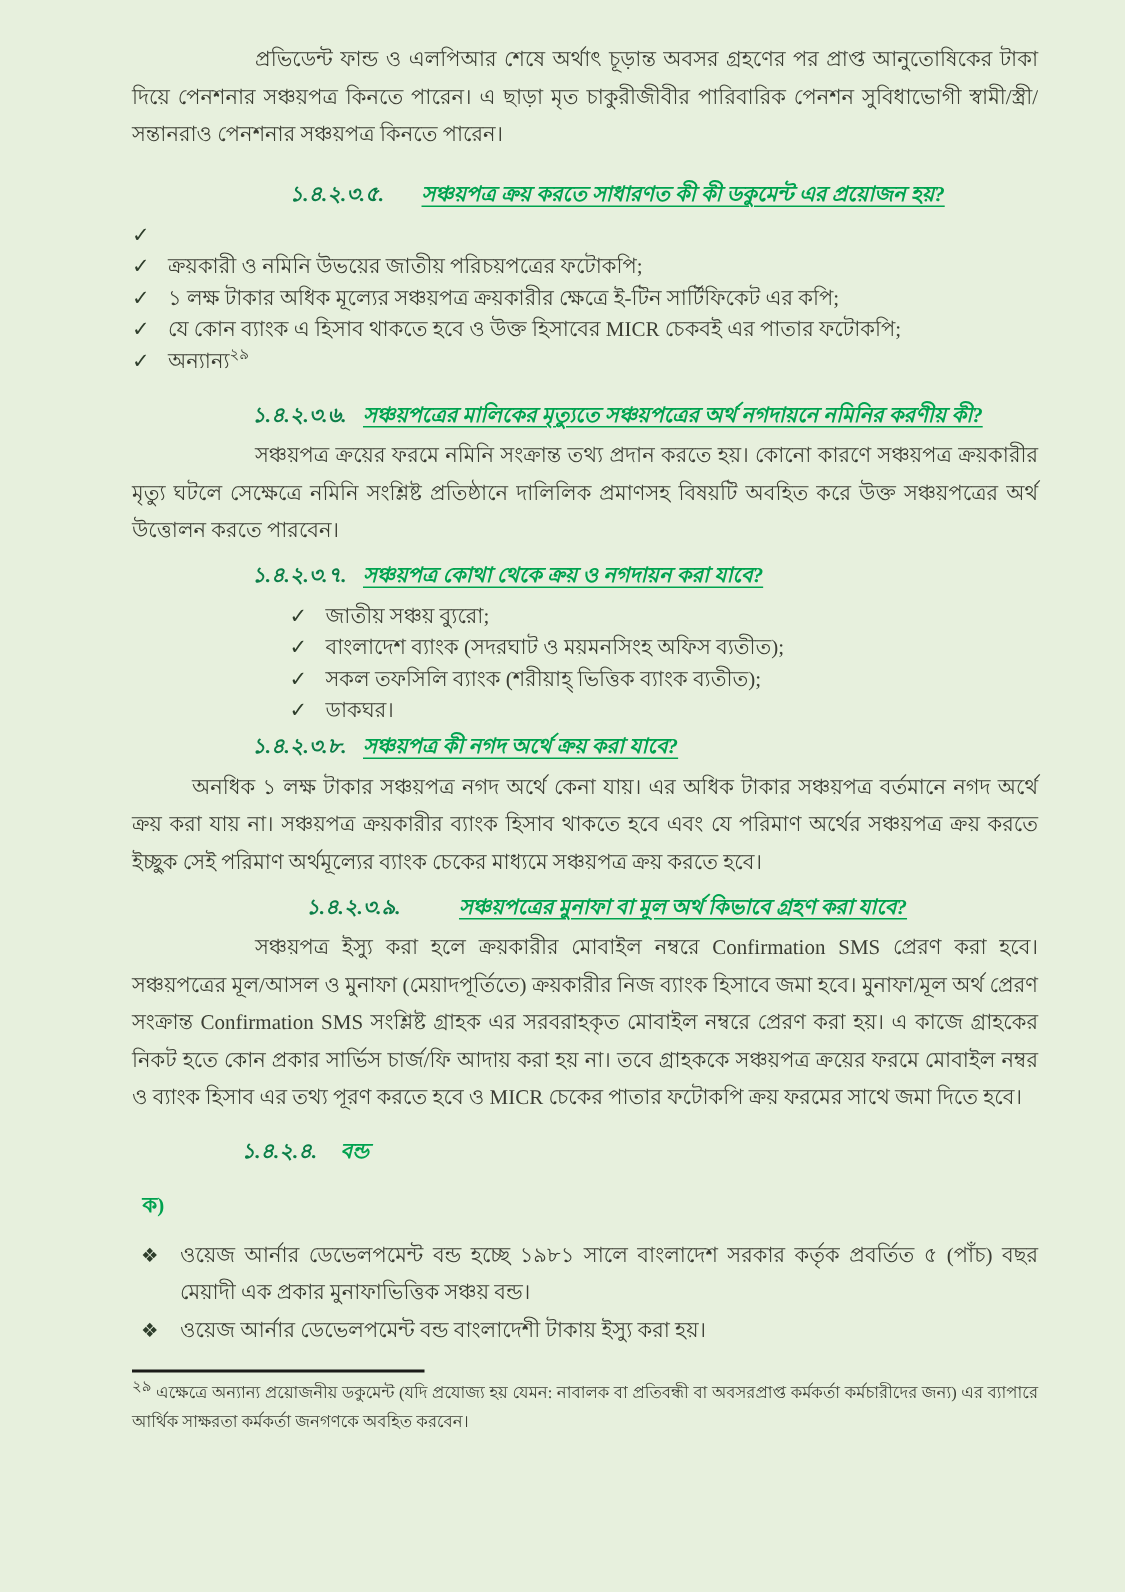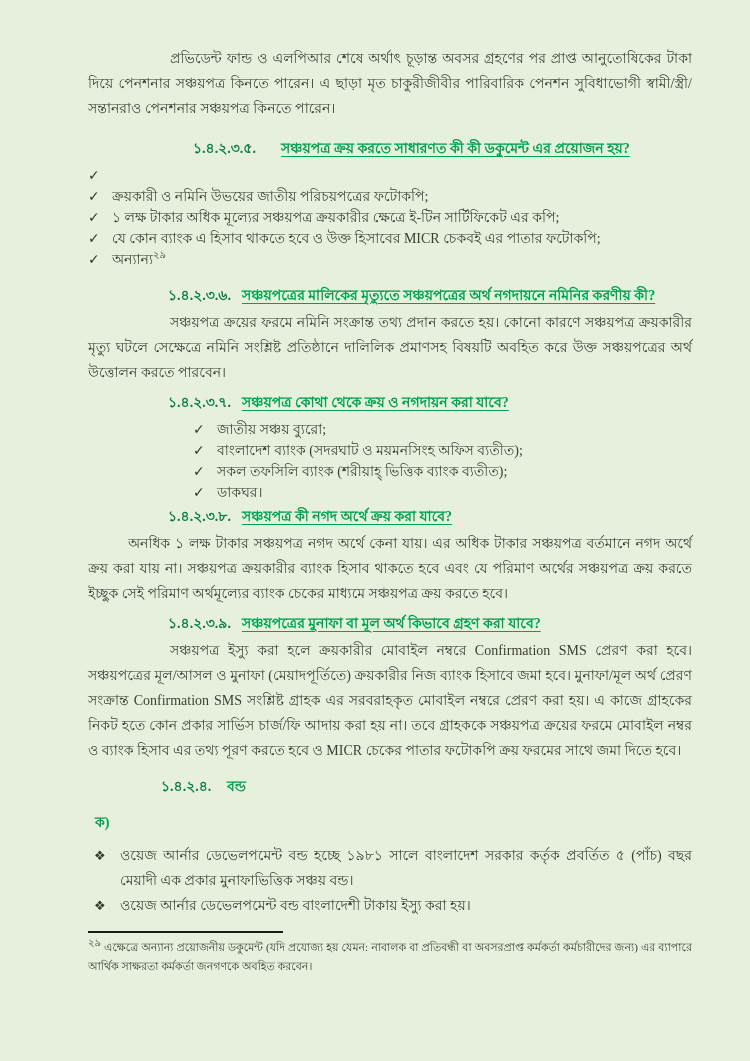--- a/index.html
+++ b/index.html
@@ -14,54 +14,55 @@
   body{
     width:750px;height:1061px;
     background:var(--page-bg);
     font-family:"Liberation Serif","DejaVu Serif",serif;
     color:var(--body-text);
     overflow:hidden;
   }
   .page{
     box-sizing:border-box;
     width:750px;height:1061px;
-    padding:46px 58px 0 88px;
+    padding:28px 58px 0 88px;
     background:var(--page-bg);
   }
   .para{
     font-size:14px;line-height:25px;
     text-align:justify;
     font-weight:500;
     margin:0;
   }
   .para.indent-lg{text-indent:82px;}
   .para.indent-sm{text-indent:40px;}
   .heading{
     display:flex;
     font-size:14px;font-weight:700;
     line-height:24px;
     align-items:center;
+    font-style:italic;
   }
   .heading .num{
     color:var(--number-green);
     flex-shrink:0;
   }
   .heading .title{
     color:var(--title-green);
   }
   .heading .title.u{
     text-decoration:underline;
     text-underline-offset:3px;
     text-decoration-thickness:1px;
   }
   .h1{margin:16px 0 0 105px;} .h1 .num{width:88px;}
   .h2{margin:14px 0 0 80px;}  .h2 .num{width:74px;}
   .h3{margin:6px 0 0 80px;}   .h3 .num{width:74px;}
   .h4{margin:2px 0 0 80px;}   .h4 .num{width:74px;}
-  .h5{margin:6px 0 0 80px;}   .h5 .num{width:74px;}
+  .h5{margin:6px 0 0 116px;gap:28px;}   .h5 .num{width:74px;}
   .h6{margin:12px 0 0 73px;}  .h6 .num{width:66px;}
   .h7{margin:6px 0 0 107px;}  .h7 .num{width:86px;}
   .mt2{margin-top:2px;}
   .checklist{margin:4px 0 0 0;}
   .checklist .row{
     display:flex;
     font-size:14px;line-height:21px;
     font-weight:500;
   }
   .checklist .check{

